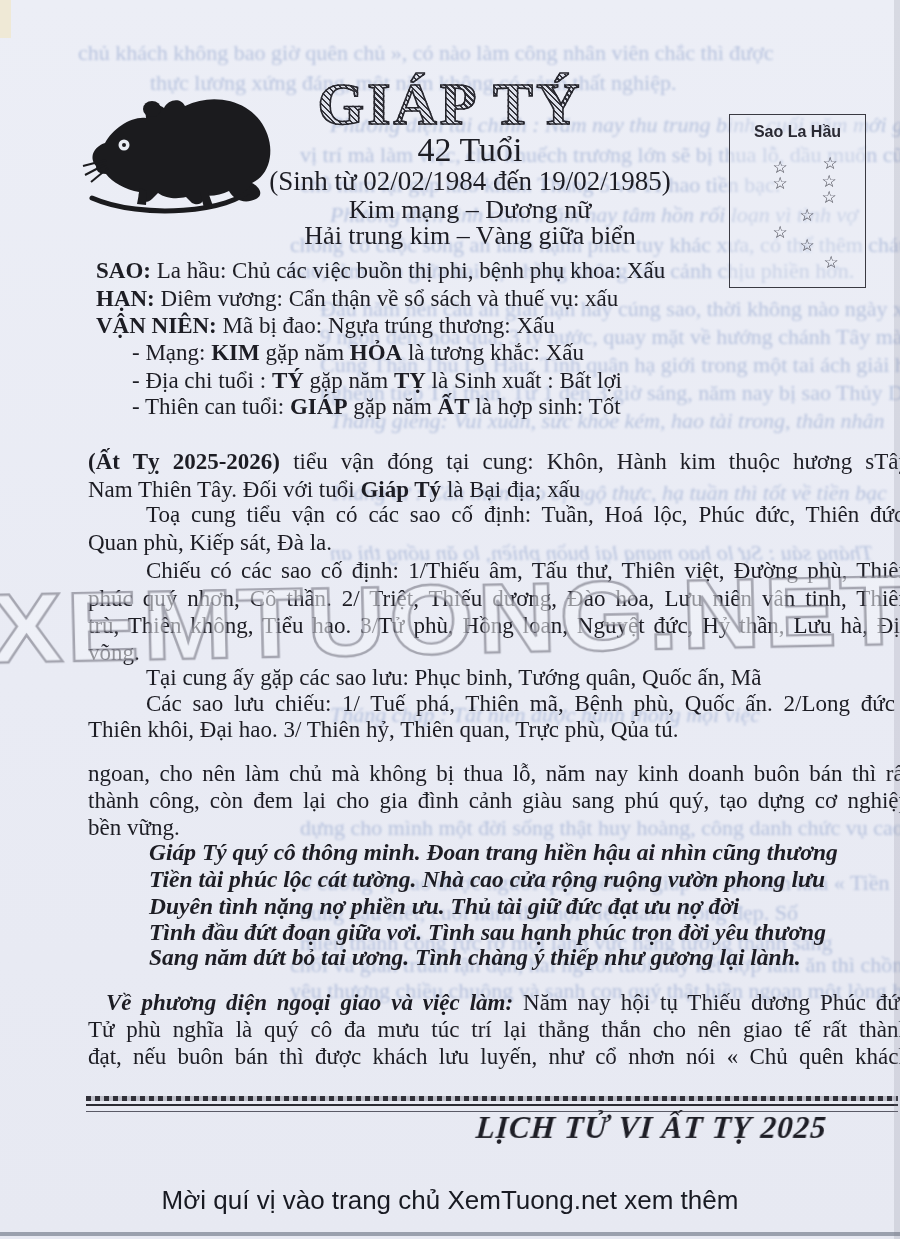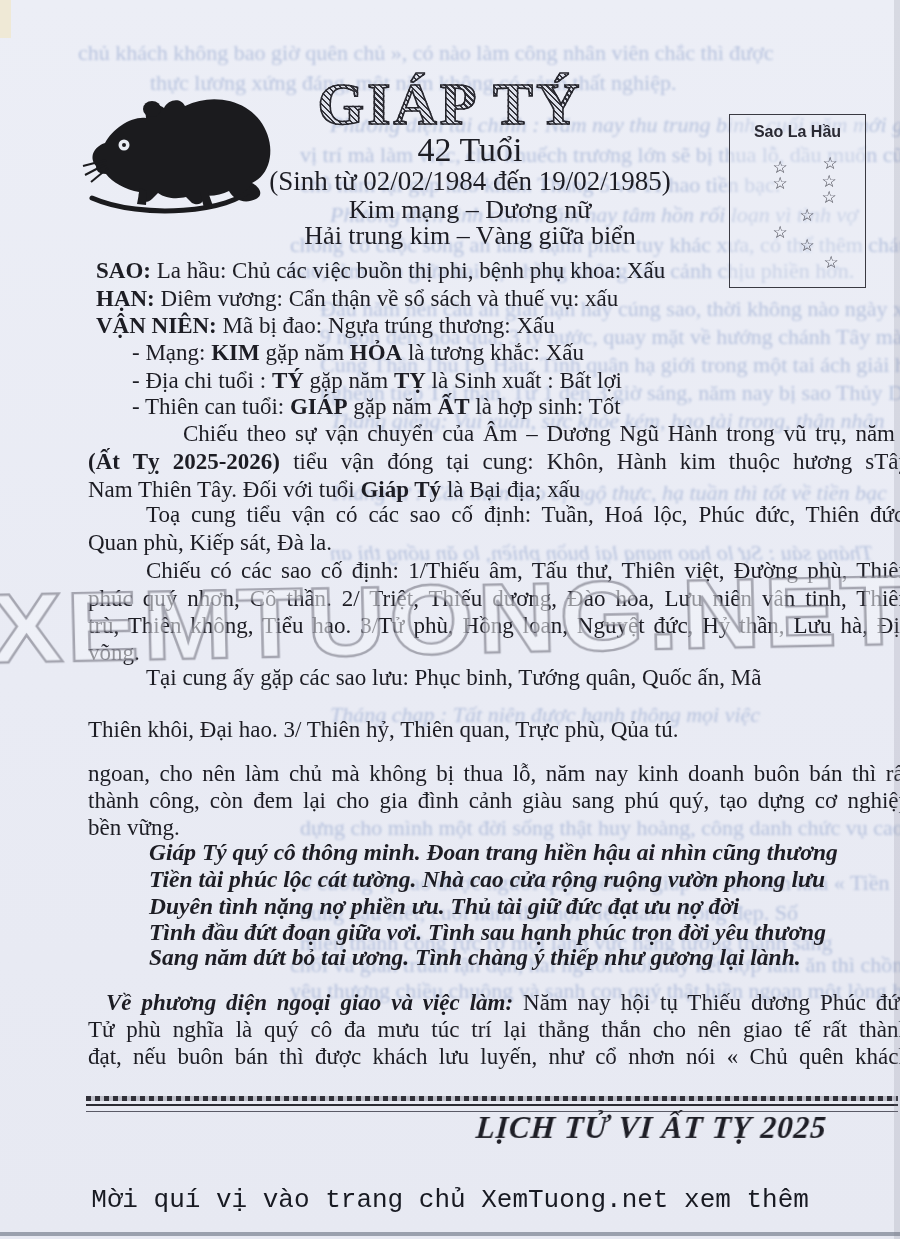--- a/index.html
+++ b/index.html
@@ -51,21 +51,21 @@
     -webkit-text-stroke:2.2px rgba(105,106,118,.55);z-index:5;}
 
   
   .rule-grain{position:absolute;left:86px;top:1096px;width:812px;height:5px;
     background:repeating-linear-gradient(90deg,rgba(38,38,46,.95) 0 5px,rgba(110,112,124,.35) 5px 9px);}
   .rule-thin{position:absolute;left:86px;top:1104px;width:812px;height:5px;
     border-top:2px solid #2c2c34;border-bottom:1px solid #5a5a66;}
   .lich{position:absolute;left:476px;top:1110px;font-size:31px;font-weight:bold;font-style:italic;
     letter-spacing:1px;color:#1e1e26;transform:skewX(-4deg);}
   .note{position:absolute;left:0;top:1185px;width:900px;text-align:center;
-    font-family:Liberation Mono, monospace;font-size:26px;color:#181a22;}
+    font-family:Liberation Sans, sans-serif;font-size:26px;color:#181a22;}
 
   
   .rat{position:absolute;left:82px;top:78px;width:205px;height:142px;}
 </style>
 </head>
 <body>
 
 <div class="screen">
 
   <div class="bleed">
@@ -127,33 +127,33 @@
   </div>
 
   <div class="ln" style="top:256px;left:96px"><span class="b">SAO:</span><span> La hầu: Chủ các việc buồn thị phi, bệnh phụ khoa: Xấu</span></div>
   <div class="ln" style="top:284px;left:96px"><span class="b">HẠN:</span><span> Diêm vương: Cẩn thận về sổ sách và thuế vụ: xấu</span></div>
   <div class="ln" style="top:311px;left:96px"><span class="b">VẬN NIÊN:</span><span> Mã bị đao: Ngựa trúng thương: Xấu</span></div>
 
   <div class="ln" style="top:338px;left:132px"><span>- Mạng: </span><span class="b">KIM</span><span> gặp năm </span><span class="b">HỎA</span><span> là tương khắc: Xấu</span></div>
   <div class="ln" style="top:366px;left:132px"><span>- Địa chi tuổi : </span><span class="b">TÝ</span><span> gặp năm </span><span class="b">TỴ</span><span> là Sinh xuất : Bất lợi</span></div>
   <div class="ln" style="top:392px;left:132px"><span>- Thiên can tuổi: </span><span class="b">GIÁP</span><span> gặp năm </span><span class="b">ẤT</span><span> là hợp sinh: Tốt</span></div>
 
-  <div class="ln just" style="top:419px;text-indent:95px">Chiếu theo sự vận chuyển của Âm – Dương Ngũ Hành trong vũ trụ, năm</div>
   <div class="ln just clip" style="top:447px"><span class="b">(Ất Tỵ 2025-2026)</span><span> tiểu vận đóng tại cung: Khôn, Hành kim thuộc hương sTây</span></div>
   <div class="ln" style="top:475px"><span>Nam Thiên Tây. Đối với tuổi </span><span class="b">Giáp Tý</span><span> là Bại địa; xấu</span></div>
 
   <div class="ln just clip" style="top:500px;text-indent:58px">Toạ cung tiểu vận có các sao cố định: Tuần, Hoá lộc, Phúc đức, Thiên đức,</div>
   <div class="ln" style="top:528px">Quan phù, Kiếp sát, Đà la.</div>
 
   <div class="ln just clip" style="top:556px;text-indent:58px">Chiếu có các sao cố định: 1/Thiếu âm, Tấu thư, Thiên việt, Đường phù, Thiên</div>
   <div class="ln just clip" style="top:584px">phúc quý nhơn, Cô thần. 2/ Triệt, Thiếu dương, Đào hoa, Lưu niên vân tinh, Thiên</div>
   <div class="ln just clip" style="top:611px">trù, Thiên không, Tiểu hao. 3/Tử phù, Hồng loan, Nguyệt đức, Hỷ thần, Lưu hà, Địa</div>
   <div class="ln" style="top:663px;text-indent:58px">Tại cung ấy gặp các sao lưu: Phục binh, Tướng quân, Quốc ấn, Mã</div>
 
   <div class="ln" style="top:638px">võng.</div>
+  <div class="ln just" style="top:689px;text-indent:58px">Các sao lưu chiếu: 1/ Tuế phá, Thiên mã, Bệnh phù, Quốc ấn. 2/Long đức</div>
   <div class="ln" style="top:715px">Thiên khôi, Đại hao. 3/ Thiên hỷ, Thiên quan, Trực phù, Qủa tú.</div>
 
   <div class="ln just clip" style="top:759px">ngoan, cho nên làm chủ mà không bị thua lỗ, năm nay kinh doanh buôn bán thì rất</div>
   <div class="ln just clip" style="top:786px">thành công, còn đem lại cho gia đình cảnh giàu sang phú quý, tạo dựng cơ nghiệp</div>
   <div class="ln" style="top:813px">bền vững.</div>
 
   <div class="ln verse" style="top:838px">Giáp Tý quý cô thông minh. Đoan trang hiền hậu ai nhìn cũng thương</div>
   <div class="ln verse" style="top:865px">Tiền tài phúc lộc cát tường. Nhà cao cửa rộng ruộng vườn phong lưu</div>
   <div class="ln verse" style="top:892px">Duyên tình nặng nợ phiền ưu. Thủ tài giữ đức đạt ưu nợ đời</div>
   <div class="ln verse" style="top:918px">Tình đầu đứt đoạn giữa vơi. Tình sau hạnh phúc trọn đời yêu thương</div>

